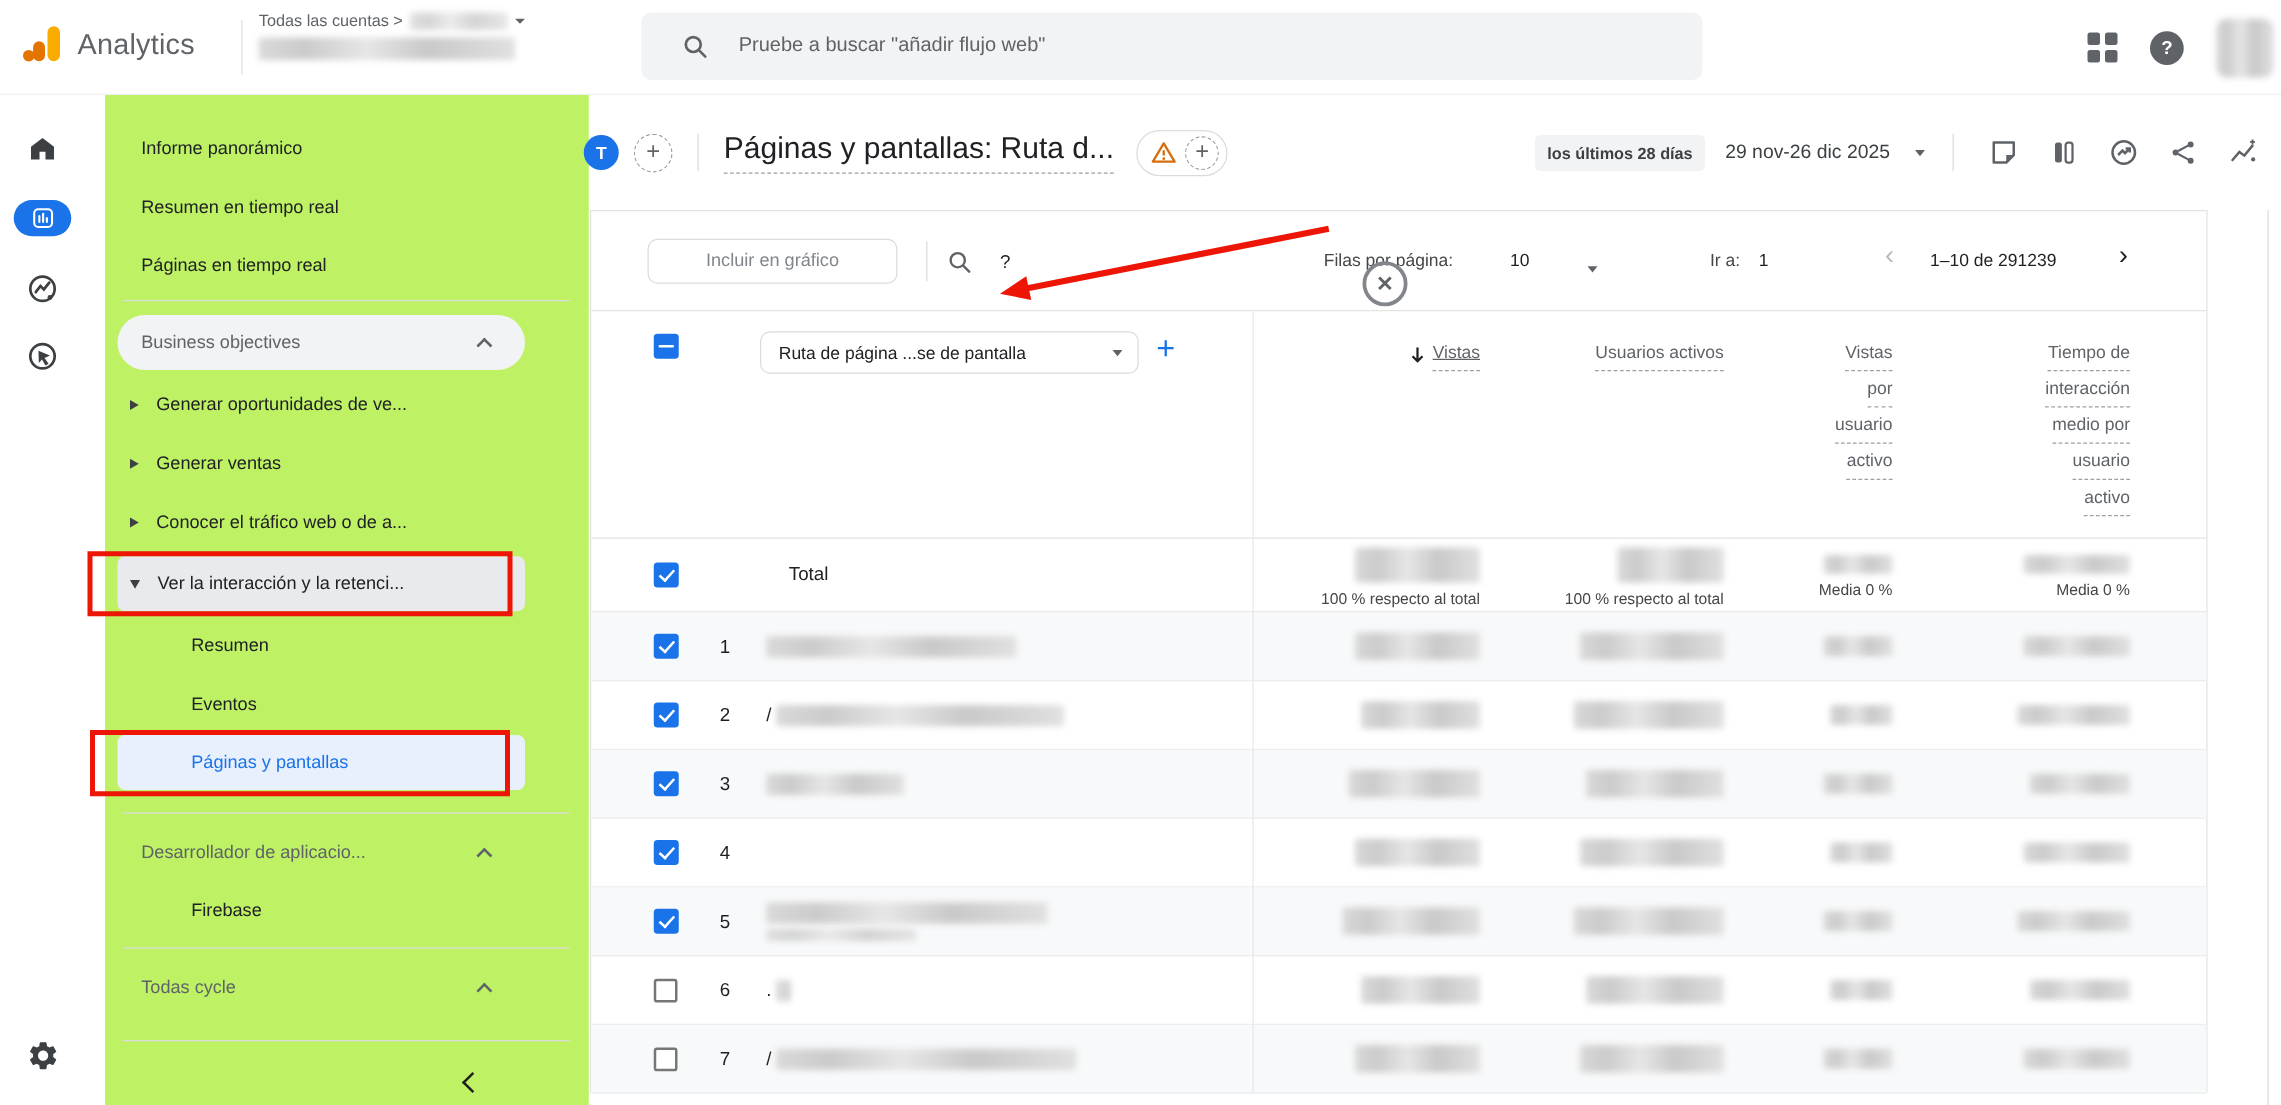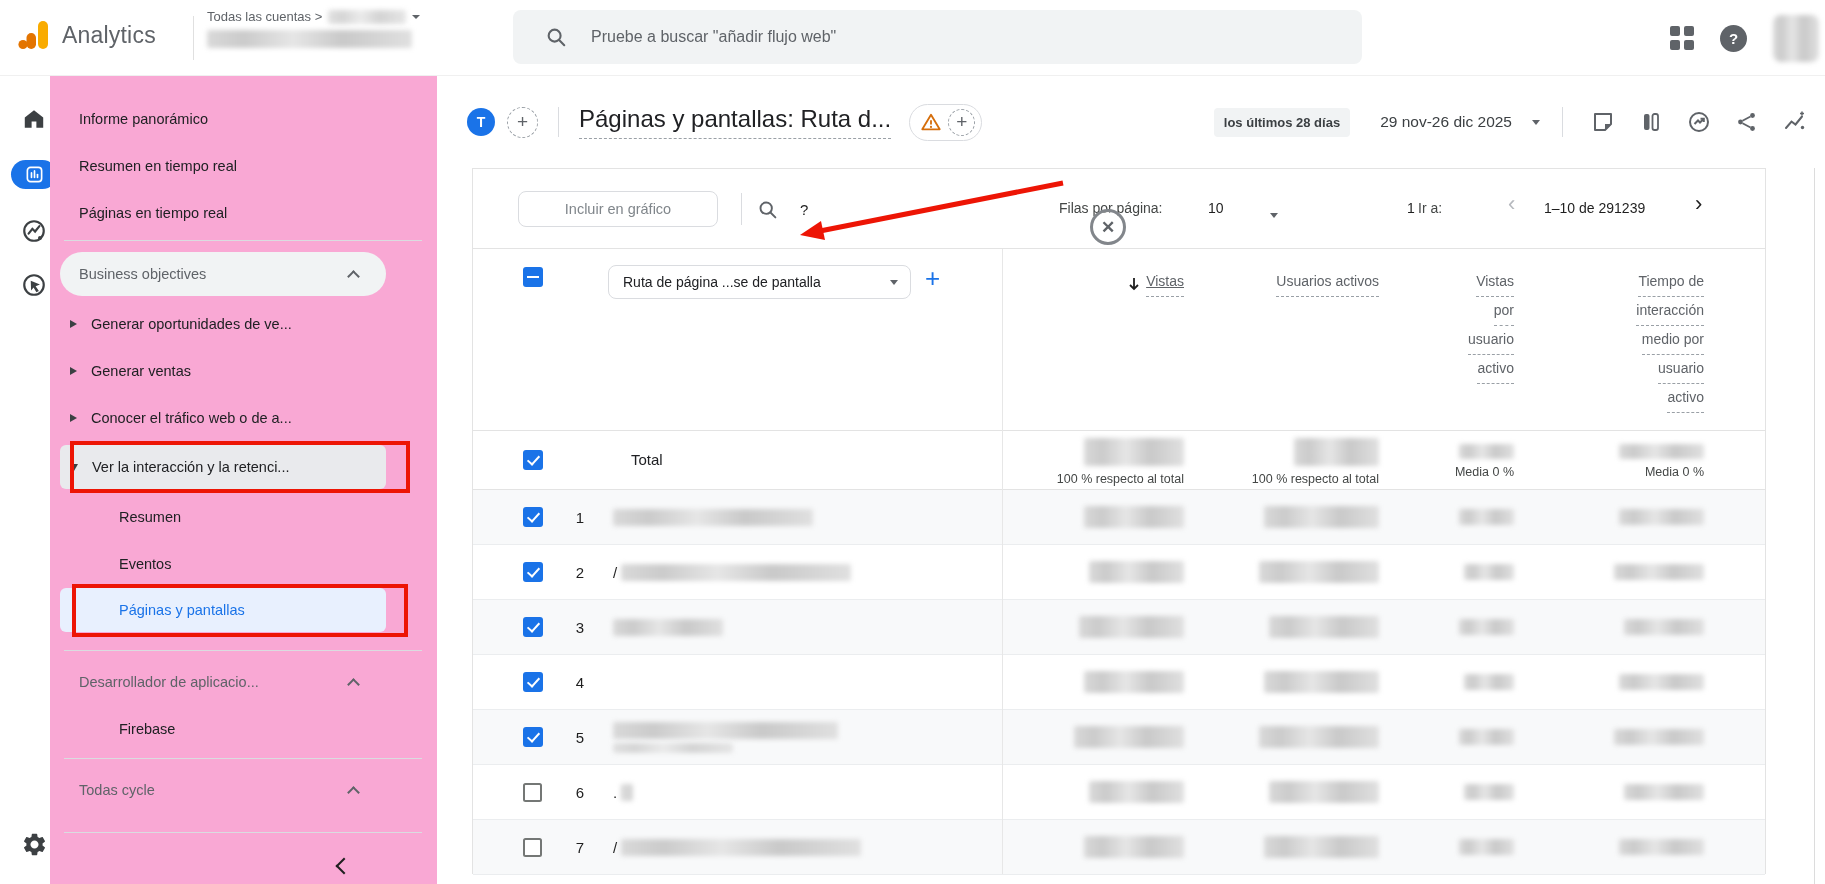--- a/index.html
+++ b/index.html
@@ -31,21 +31,21 @@
              font-weight:bold; display:flex; align-items:center; justify-content:center; }
   .avatar-blur { width:46px; height:47px; border-radius:8px; }
 
   
   .rail { position:absolute; left:0; top:76px; width:68px; height:808px; background:#fff; }
   .rail-ic { position:absolute; left:0; width:68px; display:flex; justify-content:center; }
   .rail-pill { width:46px; height:29px; border-radius:15px; background:#1a73e8; display:flex;
                align-items:center; justify-content:center; }
 
   
-  .sidebar { position:absolute; left:50px; top:76px; width:387px; height:808px; background:#f9a8d4; }
+  .sidebar { position:absolute; left:84px; top:76px; width:387px; height:808px; background:#bef264; }
   .sb-item, .sb-section { position:absolute; display:flex; align-items:center; font-size:14.5px; cursor:default; }
   .sb-item.link   { left:10px; width:326px; height:47px; padding-left:19px; color:#202124; }
   .sb-item.parent { left:10px; width:326px; height:44px; padding-left:10px; color:#202124; border-radius:6px; }
   .sb-item.parent .lbl { margin-left:14px; }
   .sb-item.parent.gray { background:#e9eaed; }
   .sb-item.child  { left:10px; width:326px; height:47px; padding-left:59px; color:#202124; border-radius:6px; }
   .sb-item.child.selected { background:#e8f0fe; color:#1a73e8; height:44px; }
   .sb-section { left:10px; width:326px; height:44px; padding:0 28px 0 19px; color:#5f6368;
                 justify-content:space-between; border-radius:22px; }
   .sb-section.pill { background:#f1f3f4; }
@@ -66,21 +66,21 @@
               font-weight:bold; display:flex; align-items:center; justify-content:center; }
   .dash-plus { width:31px; height:31px; border:1.6px dashed #9aa0a6; border-radius:50%; color:#5f6368;
                font-size:19px; display:flex; align-items:center; justify-content:center; }
   .hd-vdiv { width:1px; height:30px; background:#dadce0; margin:0 8px; }
   .report-title { font-size:24px; color:#202124; border-bottom:1.6px dashed #9aa0a6; padding-bottom:5px; }
   .warn-pill { display:flex; align-items:center; gap:6px; border:1px solid #dadce0; border-radius:20px;
                padding:4px 6px 4px 10px; margin-left:6px; }
   .head-right { margin-left:auto; display:flex; align-items:center; gap:14px; }
   .date-chip { background:#f1f3f4; border-radius:4px; padding:7px 10px; font-size:13px; font-weight:bold;
                color:#3c4043; }
-  .date-range { font-size:15.5px; color:#3c4043; margin-left:16px; }
+  .date-range { font-size:15.5px; color:#3c4043; margin-left:2px; }
   .caret-down { width:0; height:0; border-top:5px solid #5f6368; border-left:4.5px solid transparent;
                 border-right:4.5px solid transparent; margin-left:6px; }
   .head-icons { display:flex; align-items:center; gap:24px; margin-left:6px; }
 
   
   .card { position:absolute; left:472px; top:168px; width:1294px; height:706px; background:#fff;
           border:1px solid #e3e3e3; border-bottom:none; }
   .toolbar { position:relative; height:80px; border-bottom:1px solid #e3e3e3; }
   .include-btn { position:absolute; left:45px; top:22px; width:200px; height:36px; border:1px solid #dadce0;
                  border-radius:8px; background:#fff; color:#80868b; font-size:14.5px; }
@@ -329,21 +329,21 @@
         <svg width="21" height="21" viewBox="0 0 24 24">
           <circle cx="10.5" cy="10.5" r="6.5" fill="none" stroke="#5f6368" stroke-width="2.2"></circle>
           <line x1="15.4" y1="15.4" x2="21" y2="21" stroke="#5f6368" stroke-width="2.2" stroke-linecap="round"></line>
         </svg>
         <span class="tb-query">?</span>
       </div>
       <div class="tb-right">
         <div style="left:586px;">Filas por página:</div>
         <div style="left:735px;color:#1f1f1f;">10</div>
         <div style="left:797px;top:36px;"><span class="sel-caret"></span></div>
-        <div style="left:945px;">Ir a:</div>
+        <div style="left:895px;">Ir a:</div>
         <div style="left:934px;color:#1f1f1f;">1</div>
         <div style="left:1035px;top:27px;color:#b6b9be;" class="pg-chev">‹</div>
         <div style="left:1071px;color:#1f1f1f;">1–10 de 291239</div>
         <div style="left:1222px;top:27px;color:#1f1f1f;" class="pg-chev">›</div>
       </div>
     </div>
 
     <div class="thead">
       <div class="cb ind" style="top:18px;"></div>
       <div class="dim-pill">

